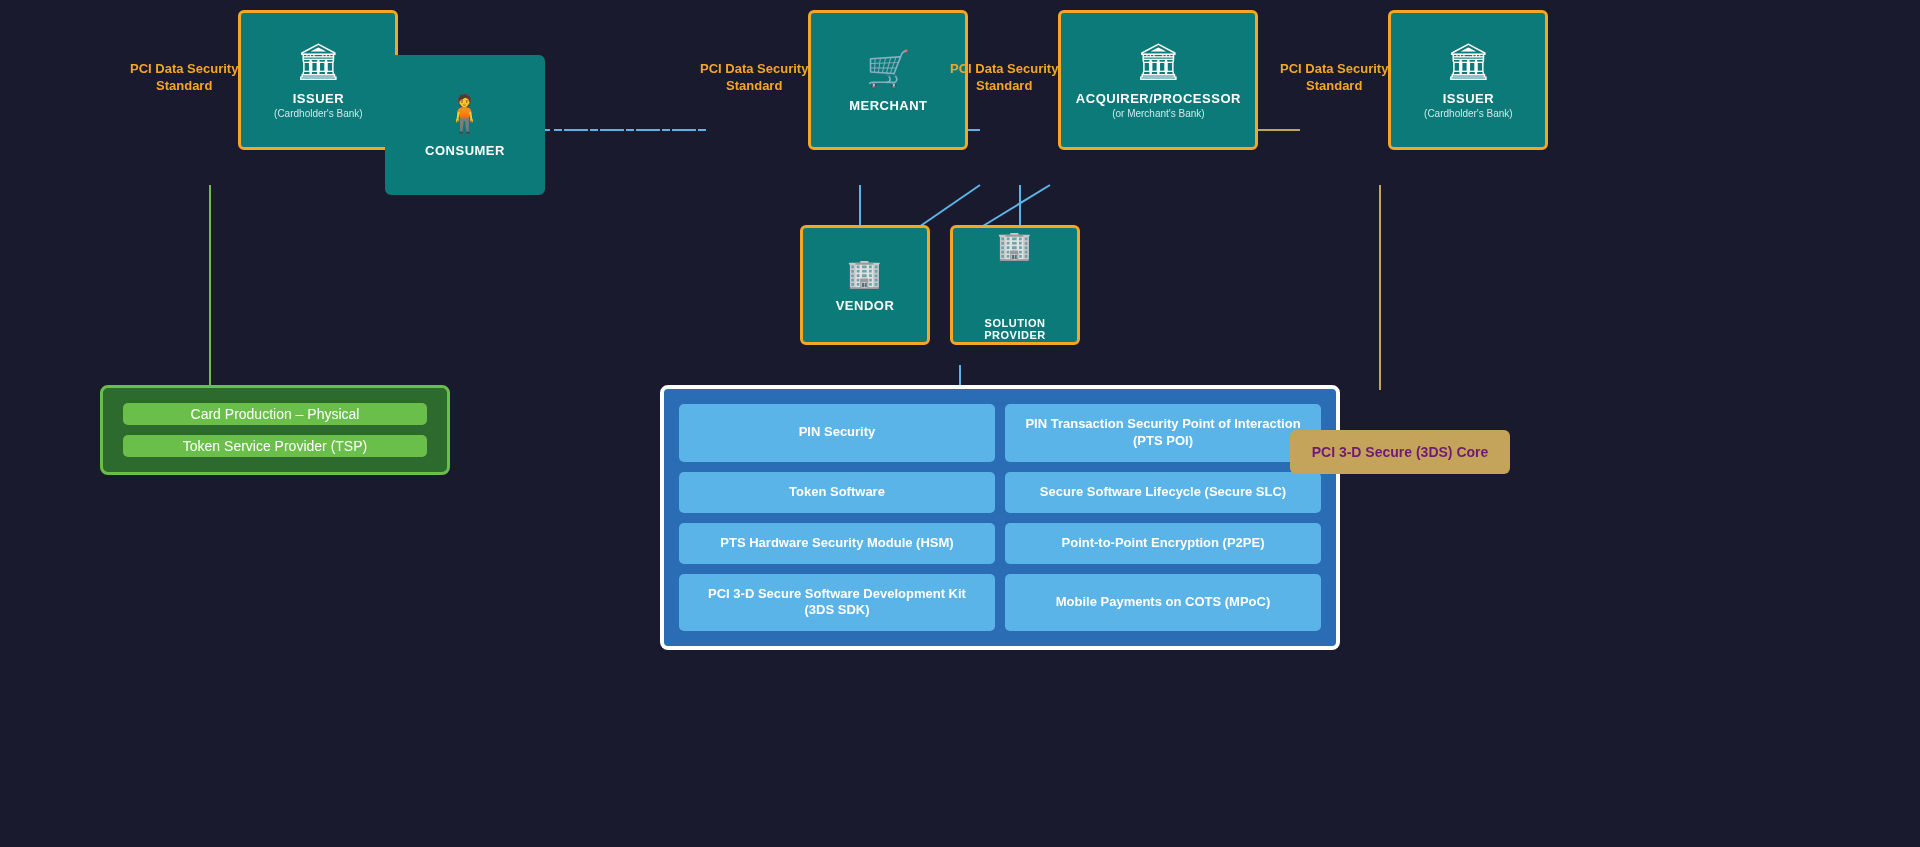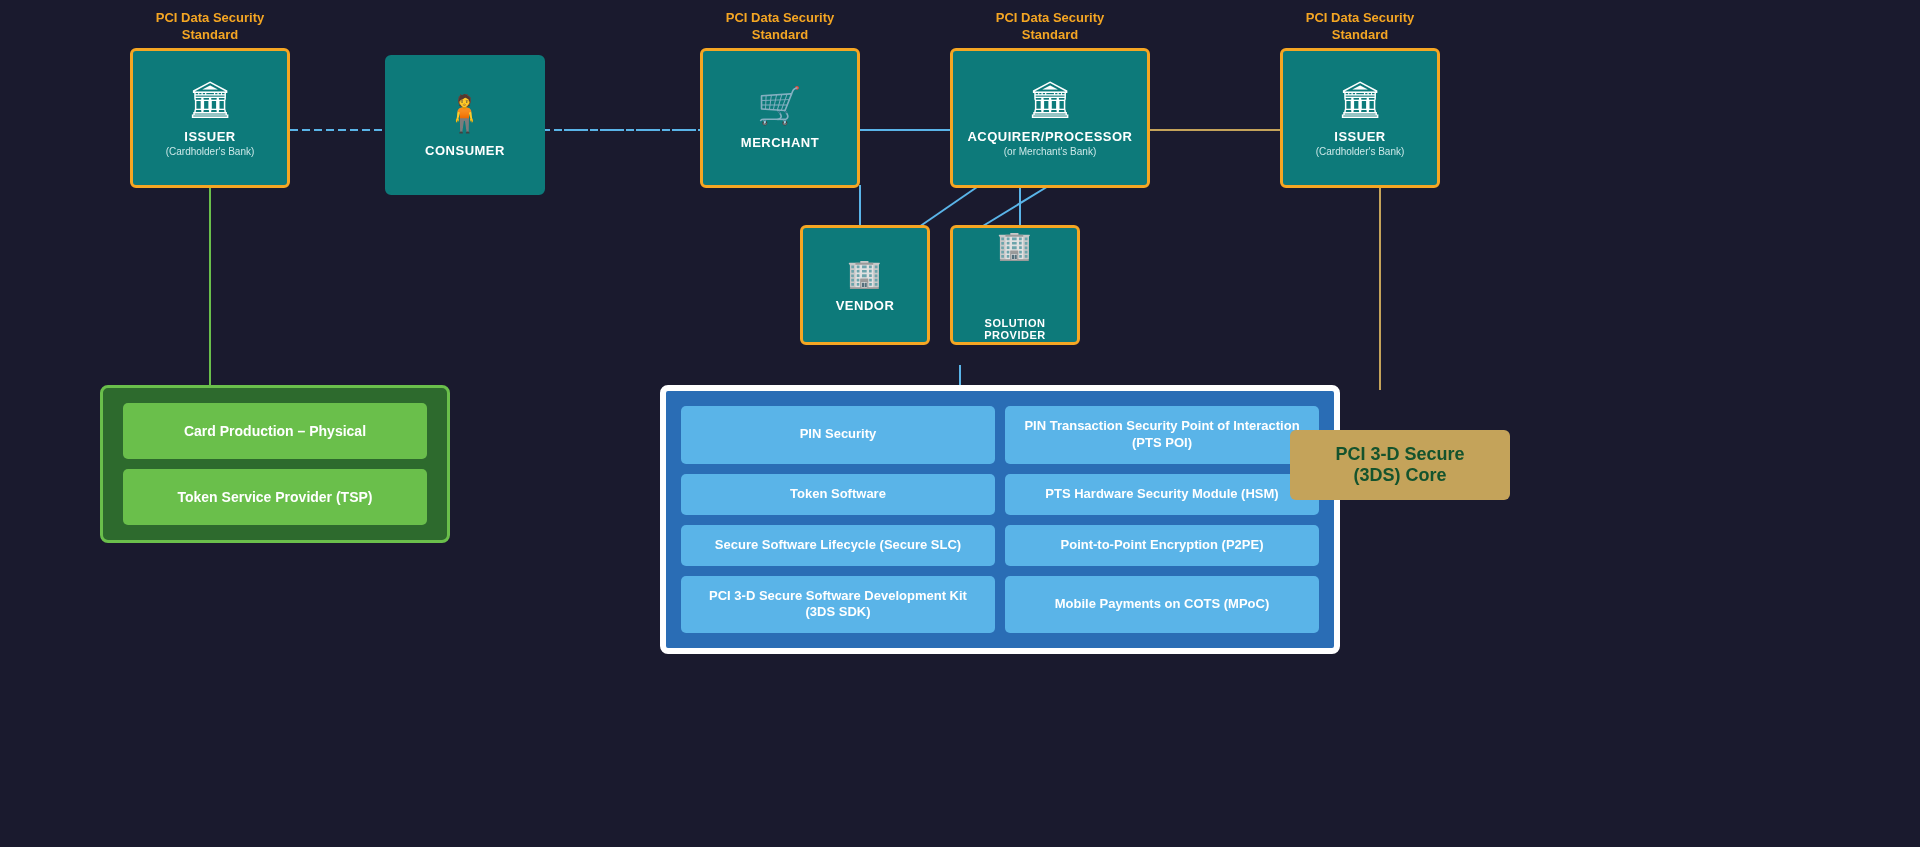--- a/index.html
+++ b/index.html
@@ -16,21 +16,21 @@
       width: 1920px;
       height: 847px;
       position: relative;
       background: #1a1a2e;
     }
 
     
     .entity-group {
       position: absolute;
       display: flex;
-      flex-direction: column;
+      flex-direction: row;
       align-items: center;
     }
 
     .entity-label-top {
       color: #f5a623;
       font-size: 13px;
       font-weight: 700;
       text-align: center;
       margin-bottom: 4px;
       line-height: 1.3;
@@ -90,32 +90,32 @@
       border-radius: 8px;
       padding: 15px 20px;
       display: flex;
       flex-direction: column;
       gap: 10px;
     }
 
     .green-item {
       background: #6abf4b;
       border-radius: 5px;
-      padding: 20px 20px;
+      padding: 3px 20px;
       color: white;
       font-size: 14px;
-      font-weight: 700;
+      font-weight: 400;
       text-align: center;
     }
 
     
     .blue-box {
       position: absolute;
       background: #2a6db5;
-      border: 6px solid #ffffff;
+      border: 4px solid #ffffff;
       border-radius: 8px;
       padding: 15px;
       display: grid;
       grid-template-columns: 1fr 1fr;
       gap: 10px;
     }
 
     .blue-item {
       background: #5ab4e8;
       border-radius: 5px;
@@ -129,22 +129,22 @@
       justify-content: center;
       line-height: 1.3;
     }
 
     
     .tan-box {
       position: absolute;
       background: #c4a35a;
       border-radius: 6px;
       padding: 14px 20px;
-      color: #14532d;
-      font-size: 18px;
+      color: #701a75;
+      font-size: 14px;
       font-weight: 700;
       text-align: center;
     }
 
     
     .connectors {
       position: absolute;
       top: 0;
       left: 0;
       width: 1920px;
@@ -238,22 +238,22 @@
 
   <div class="green-box" style="left:100px; top:385px; width:350px;">
     <div class="green-item">Card Production – Physical</div>
     <div class="green-item">Token Service Provider (TSP)</div>
   </div>
 
   <div class="blue-box" style="left:660px; top:385px; width:680px;">
     <div class="blue-item">PIN Security</div>
     <div class="blue-item">PIN Transaction Security Point of Interaction (PTS POI)</div>
     <div class="blue-item">Token Software</div>
+    <div class="blue-item">Secure Software Lifecycle (Secure SLC)</div>
     <div class="blue-item">PTS Hardware Security Module (HSM)</div>
-    <div class="blue-item">Secure Software Lifecycle (Secure SLC)</div>
     <div class="blue-item">Point-to-Point Encryption (P2PE)</div>
     <div class="blue-item">PCI 3-D Secure Software Development Kit (3DS SDK)</div>
     <div class="blue-item">Mobile Payments on COTS (MPoC)</div>
   </div>
 
   <div class="tan-box" style="left:1290px; top:430px; width:220px;">
     <span>PCI 3-D Secure (3DS) Core</span>
   </div>
 
 </div>

